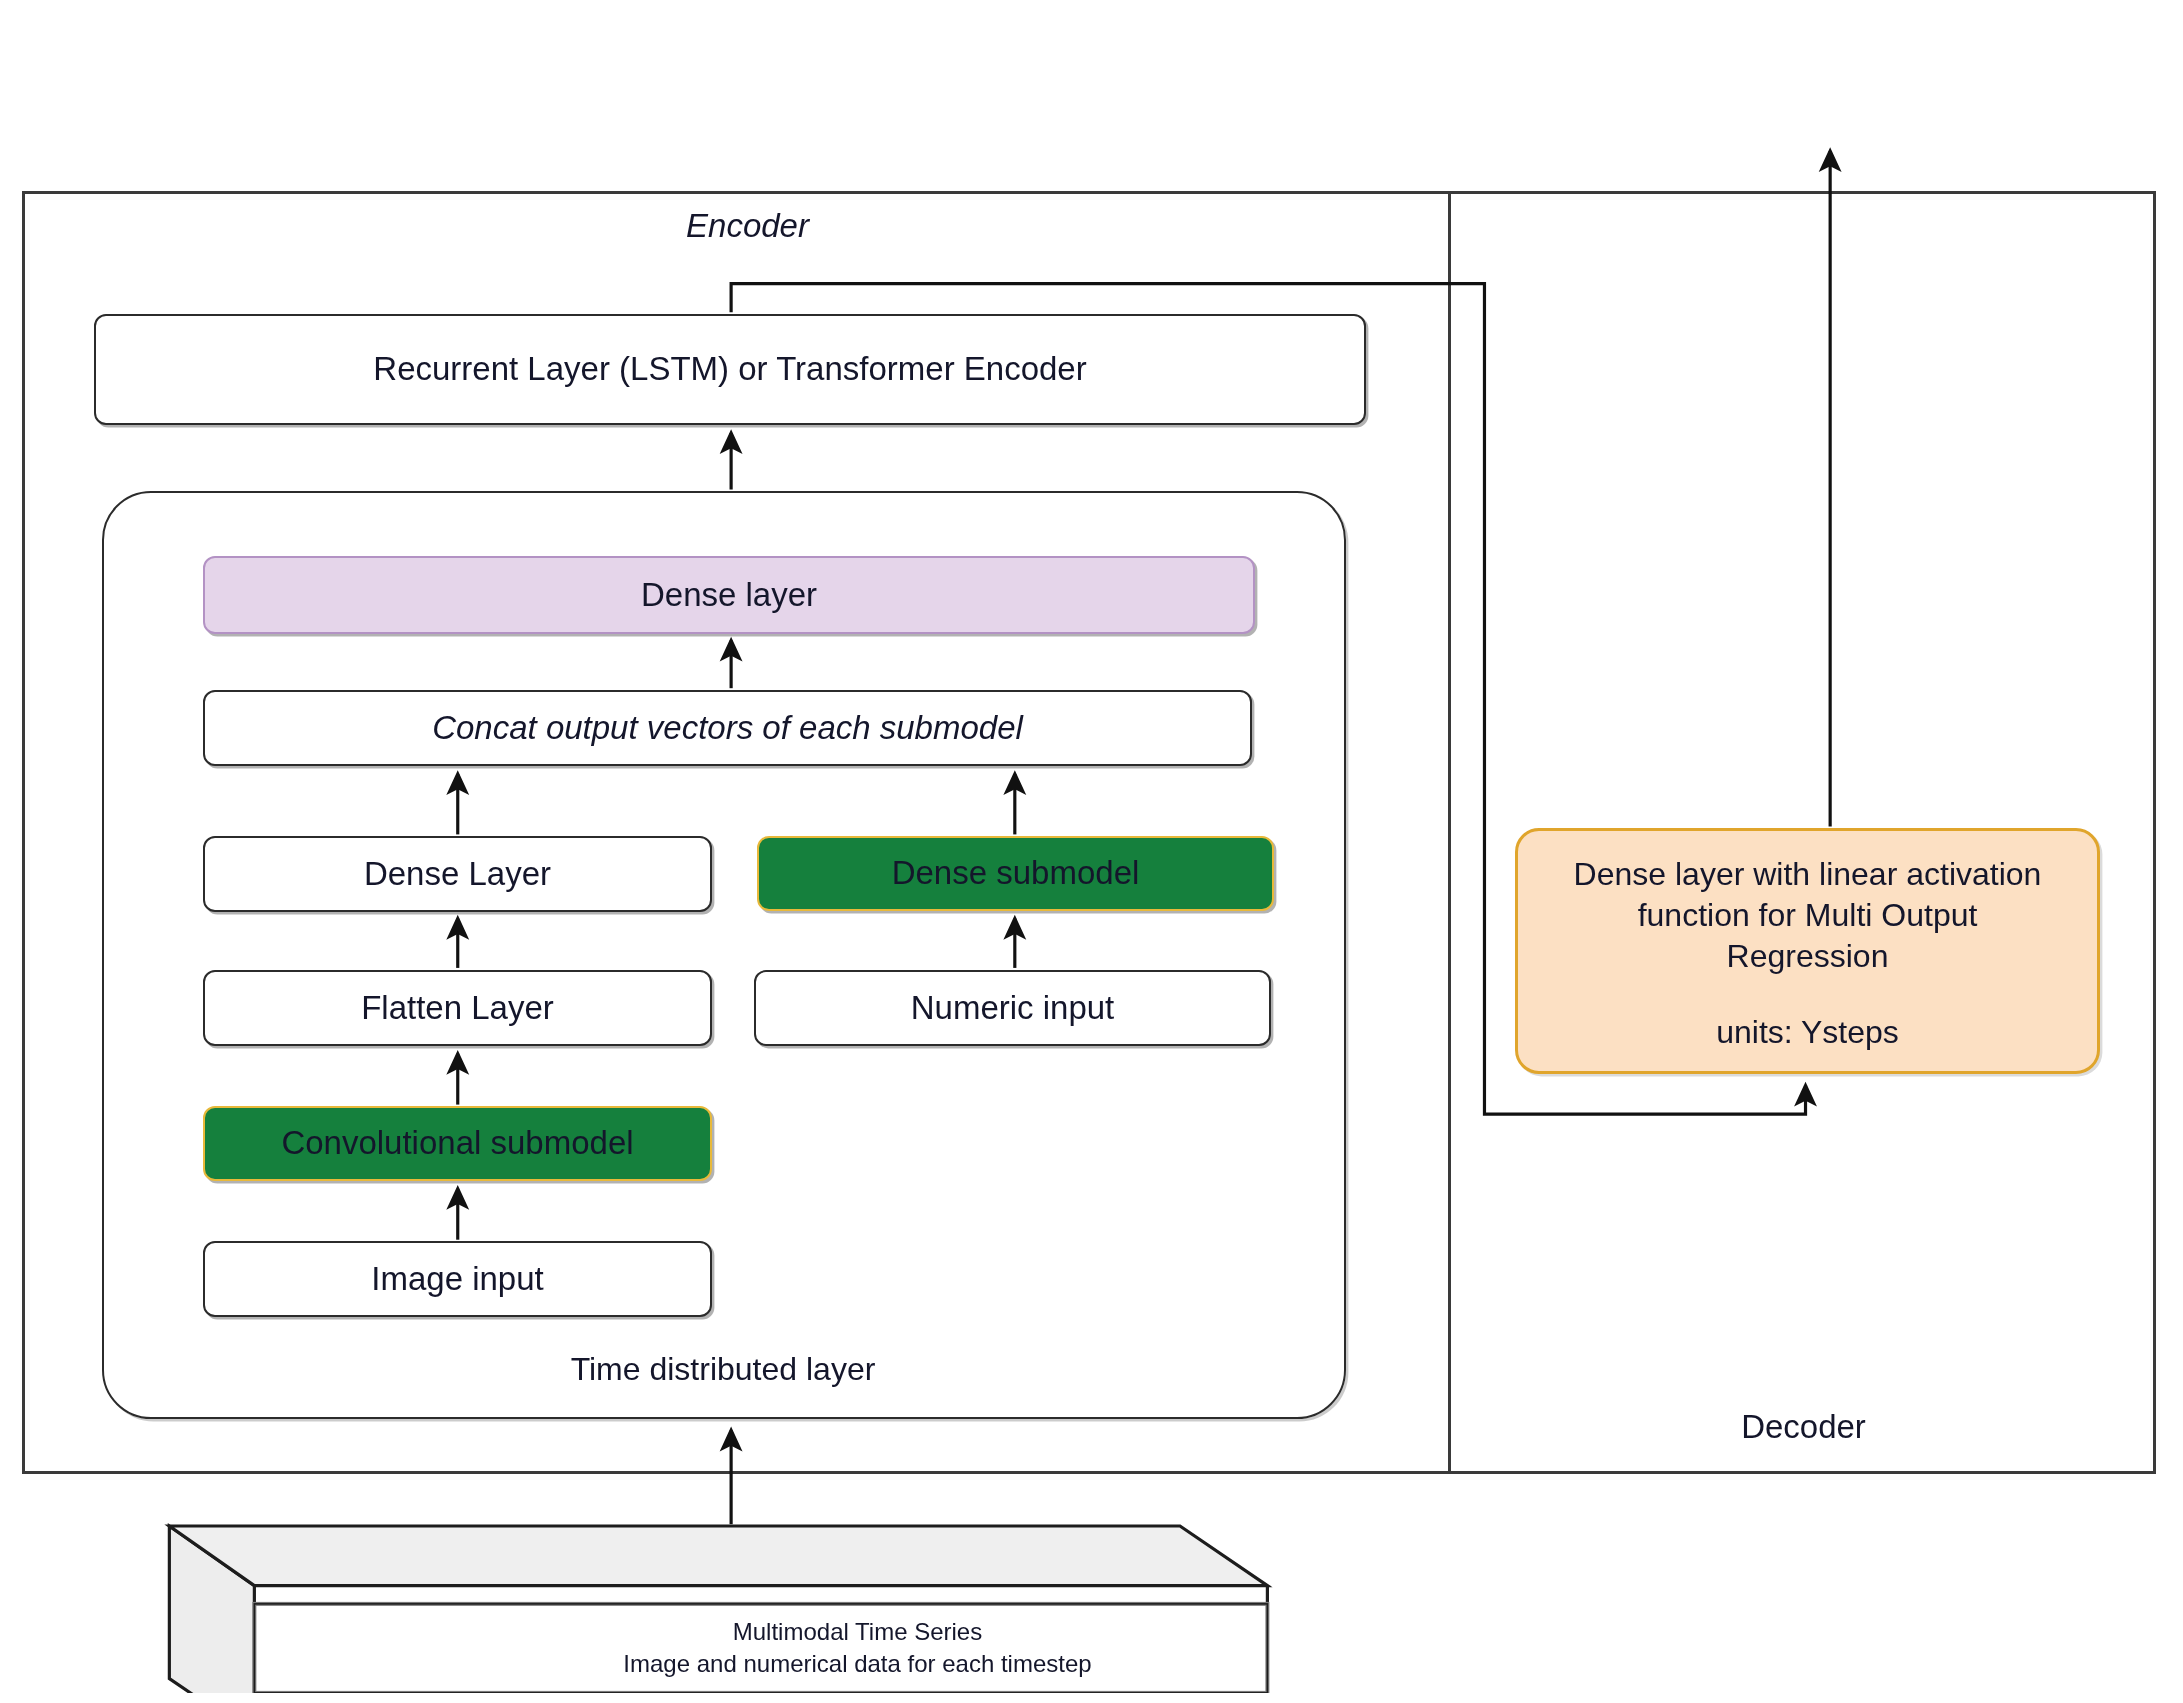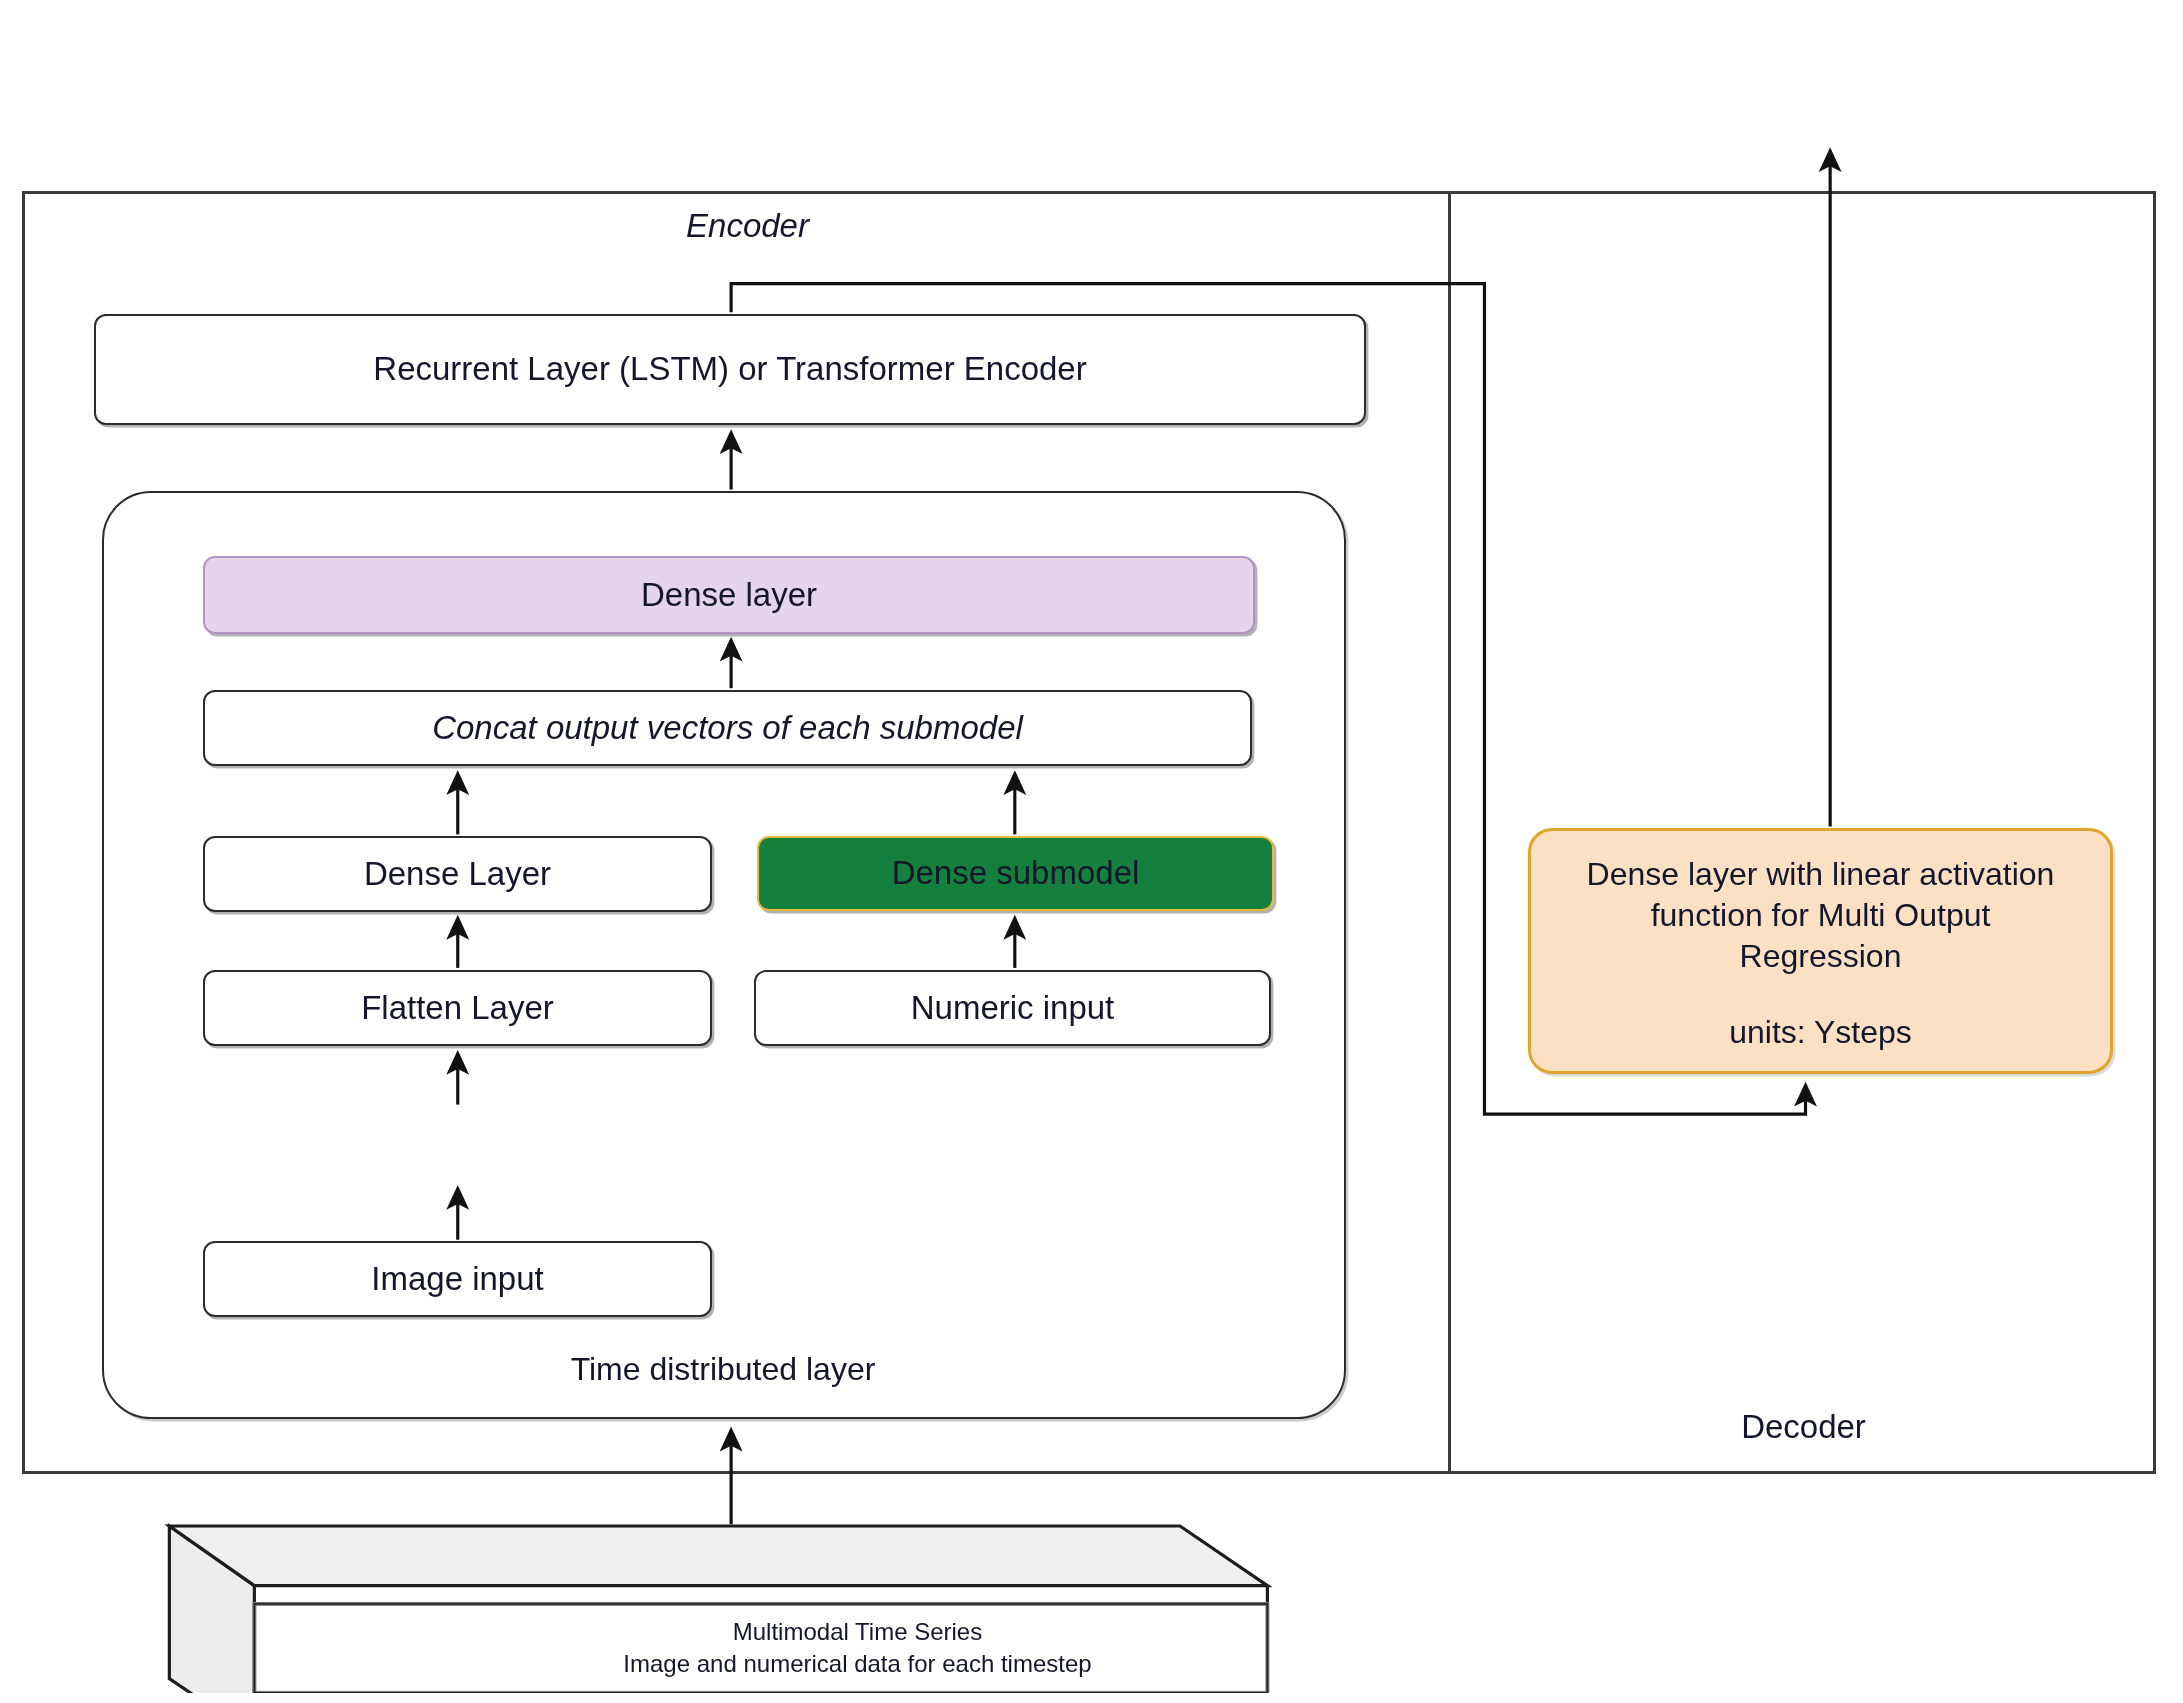--- a/index.html
+++ b/index.html
@@ -146,35 +146,38 @@
   </div>
 
   <div class="node rbox" style="left:203px; top:836px; width:509px; height:76px; font-size:33px;">
     <span>Dense Layer</span>
   </div>
 
   <div class="node rbox" style="left:203px; top:970px; width:509px; height:76px; font-size:33px;">
     <span>Flatten Layer</span>
   </div>
 
+  <div class="node rbox yellow" style="left:203px; top:1106px; width:509px; height:75px; font-size:33px;">
+    <span>Convolutional submodel</span>
+  </div>
 
   <div class="node rbox" style="left:203px; top:1241px; width:509px; height:76px; font-size:33px;">
     <span>Image input</span>
   </div>
 
   <div class="node rbox yellow" style="left:757px; top:836px; width:517px; height:75px; font-size:33px;">
     <span>Dense submodel</span>
   </div>
 
   <div class="node rbox" style="left:754px; top:970px; width:517px; height:76px; font-size:33px;">
     <span>Numeric input</span>
   </div>
 
   <div class="node peach" style="left:1515px; top:828px; width:585px; height:246px; border-width:3.2px; border-style:solid;
-              flex-direction:column; font-size:32px; padding:17.5px 20.7px 12.7px 20.7px; box-shadow:2.4px 2.4px 0 rgba(0,0,0,0.14);margin-left:13px;">
+              flex-direction:column; font-size:32px; padding:17.5px 20.7px 12.7px 20.7px; box-shadow:2.4px 2.4px 0 rgba(0,0,0,0.14);">
     <span>Dense layer with linear activation</span>
     <span>function for Multi Output</span>
     <span>Regression</span>
     <span style="height:35px;"></span>
     <span>units: Ysteps</span>
   </div>
 
   <div class="prism-wrap" style="left:163px; top:1510px; width:1160px; height:183px;">
     <svg class="prism-svg" width="1160" height="183" viewBox="0 0 1460 230">
 

